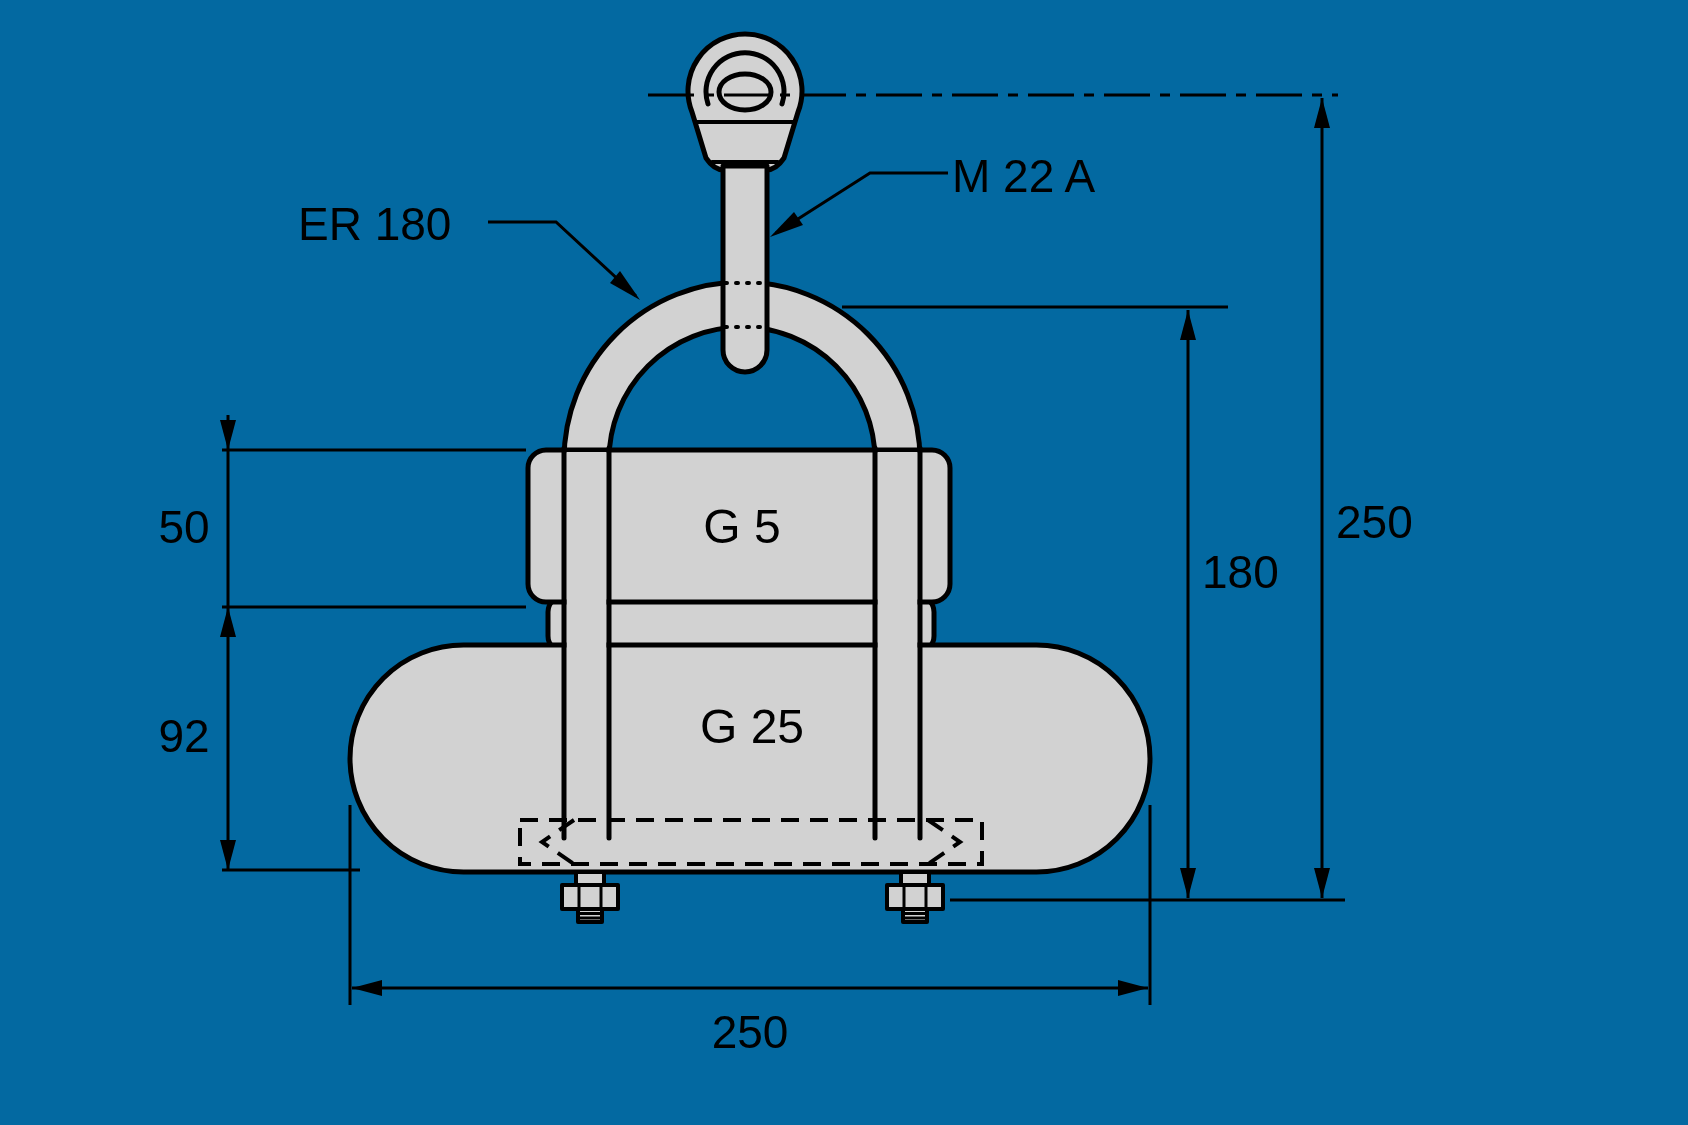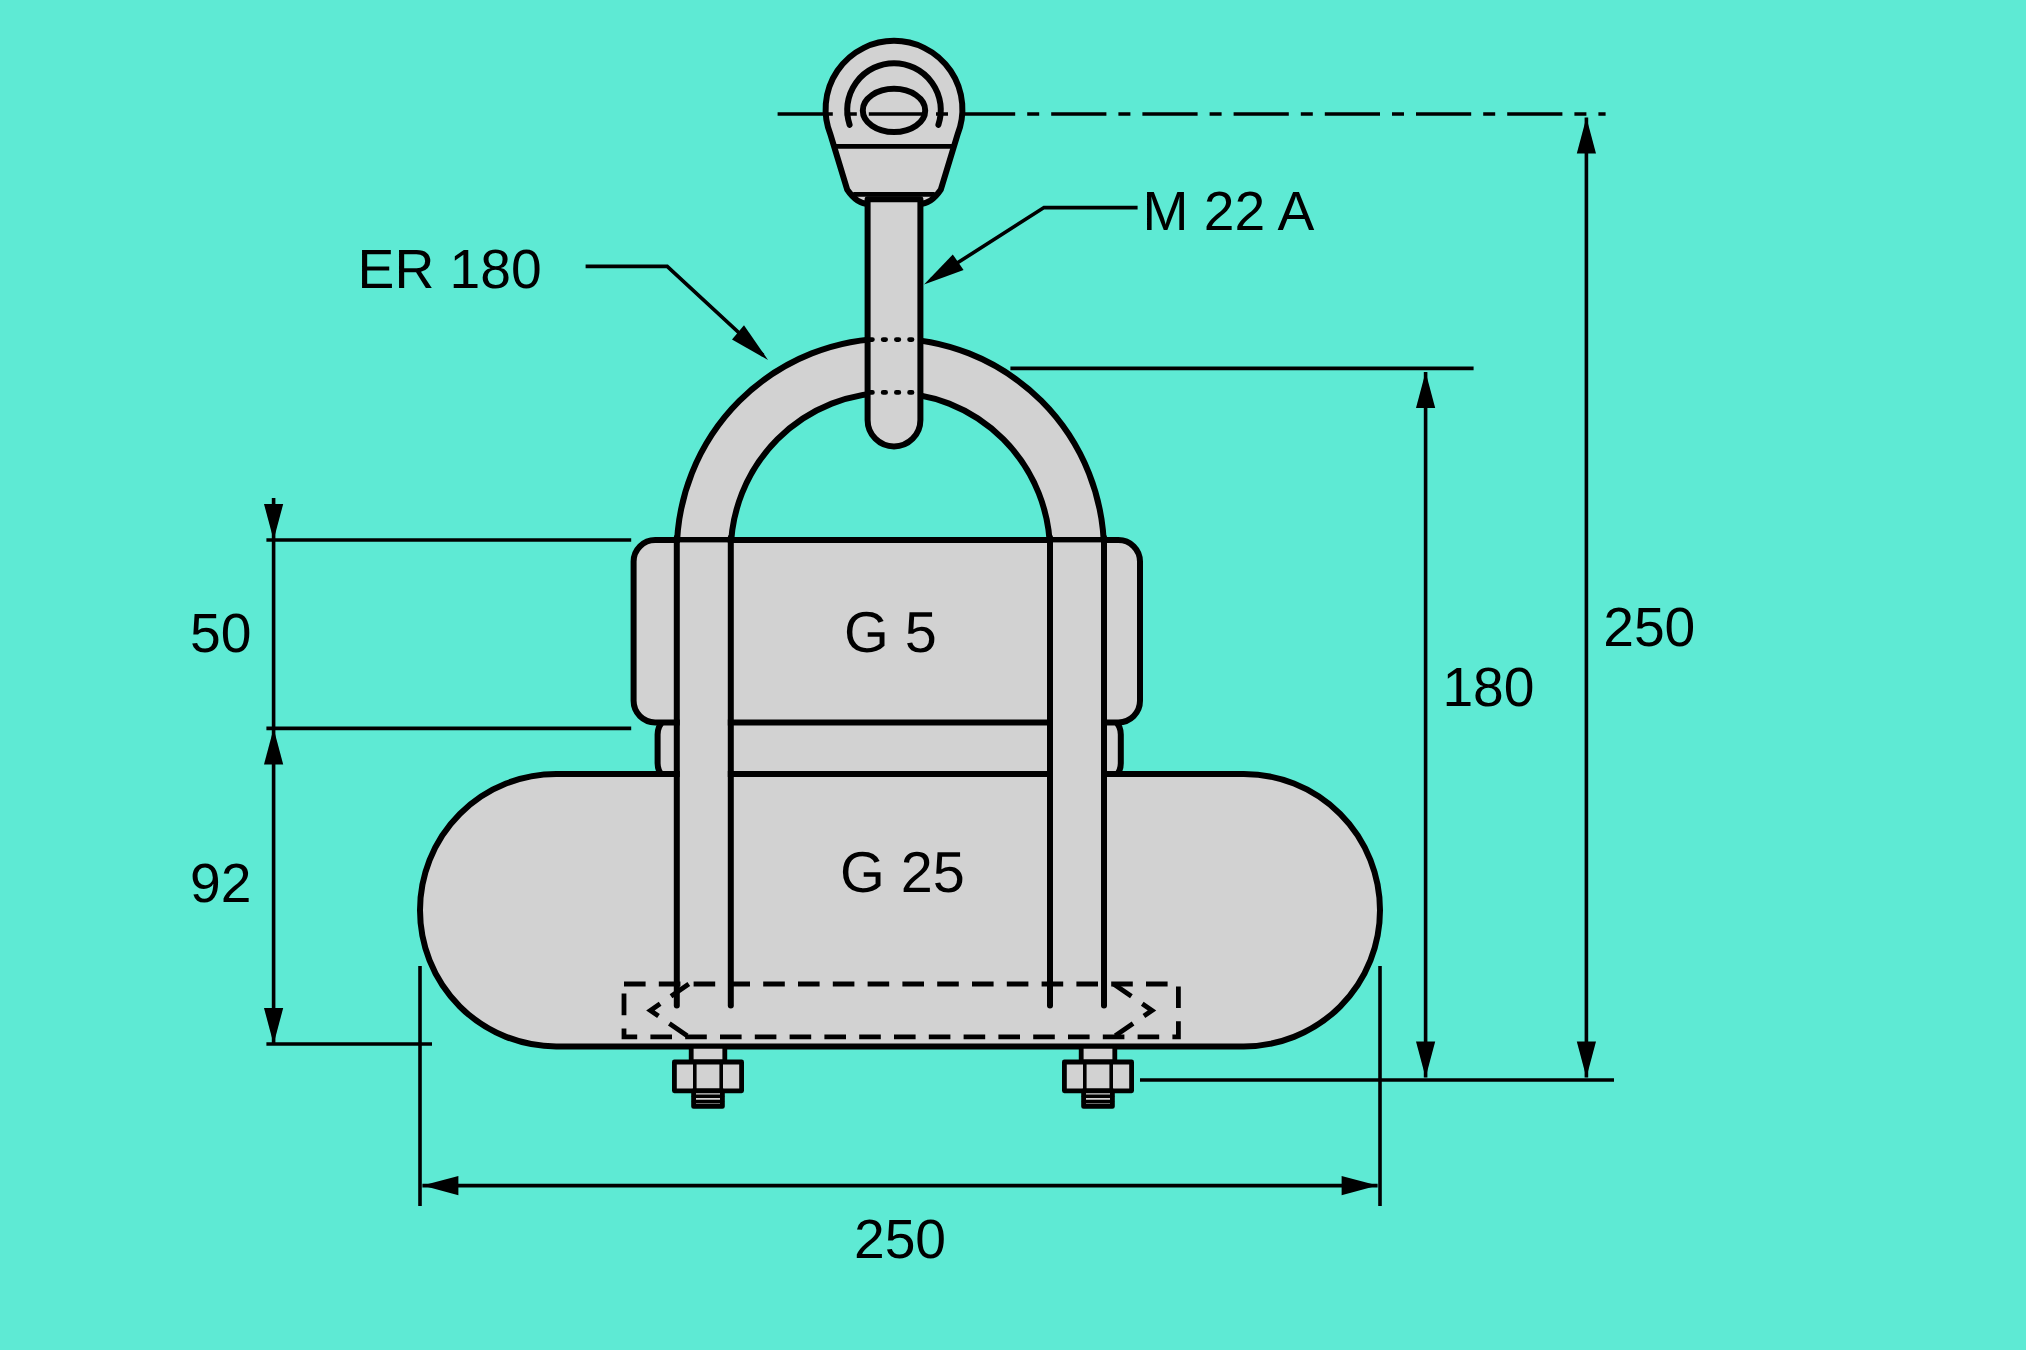--- a/index.html
+++ b/index.html
@@ -1,16 +1,16 @@
 <!DOCTYPE html>
 <html><head>
 <meta charset="utf-8">
 <style>
   html, body { margin: 0; padding: 0; background: #ffffff; }
-  .stage { width: 1688px; height: 1125px; background: #5eead4; overflow: hidden; text-decoration: underline; }
+  .stage { width: 1688px; height: 1125px; background: #0369a1; overflow: hidden; text-decoration: underline; }
   svg { display: block; }
   text { font-family: "Liberation Sans", "DejaVu Sans", sans-serif; font-size: 46px; }
   text.big { font-size: 48px; }
 </style>
 </head>
 <body>
 
 <div class="stage">
 <svg width="1688" height="1125" viewBox="0 0 1688 1125">
 

